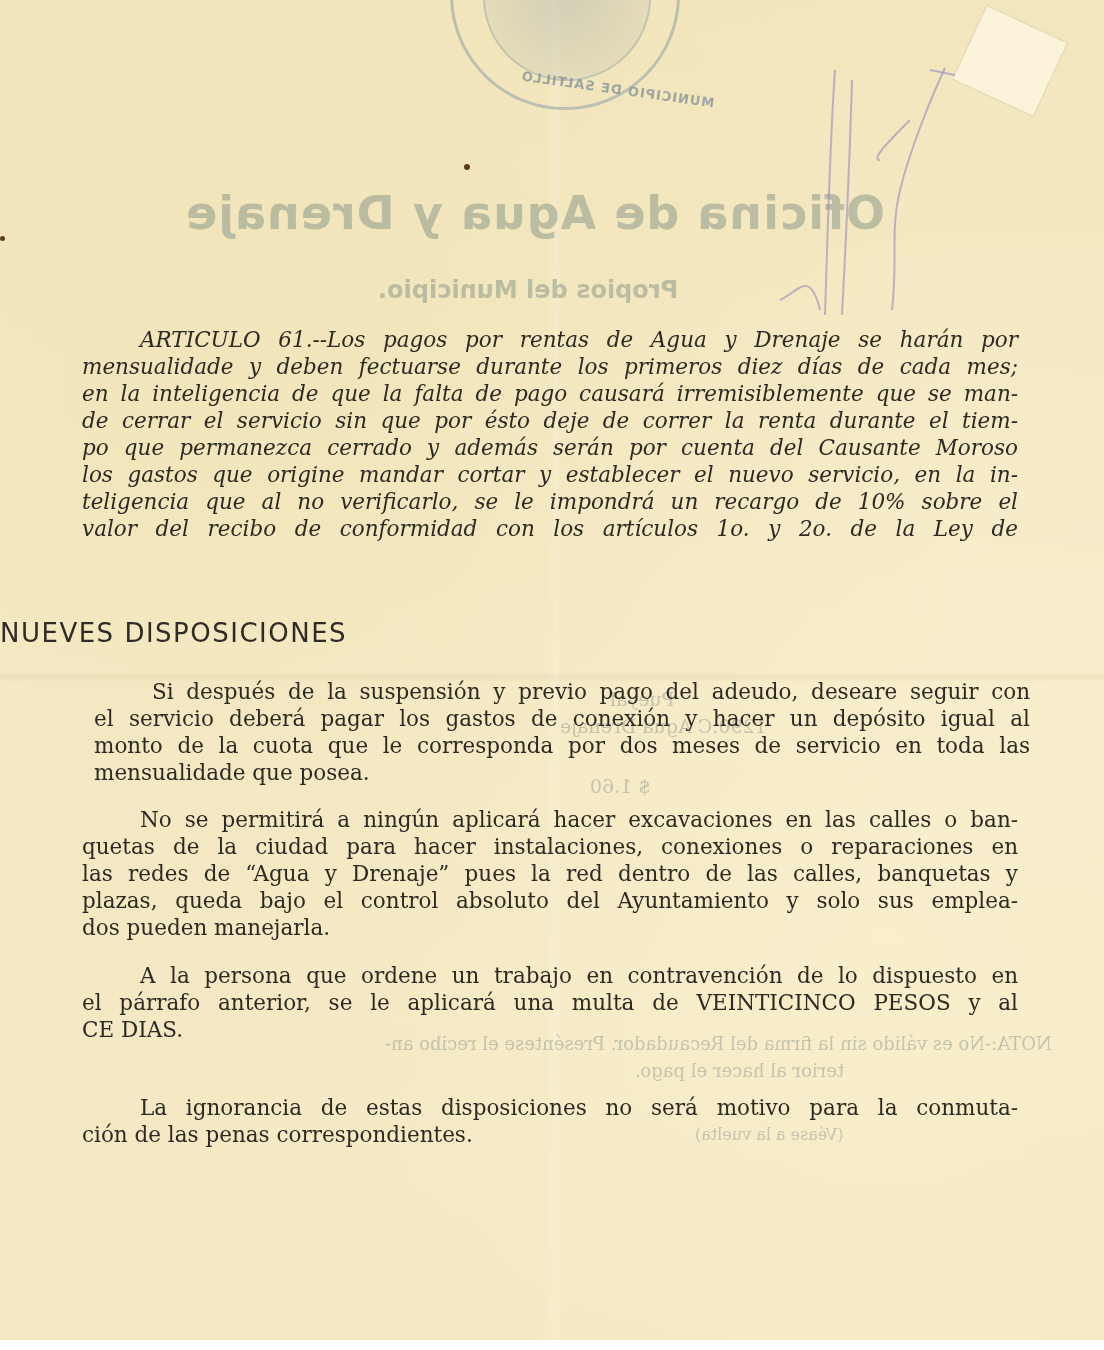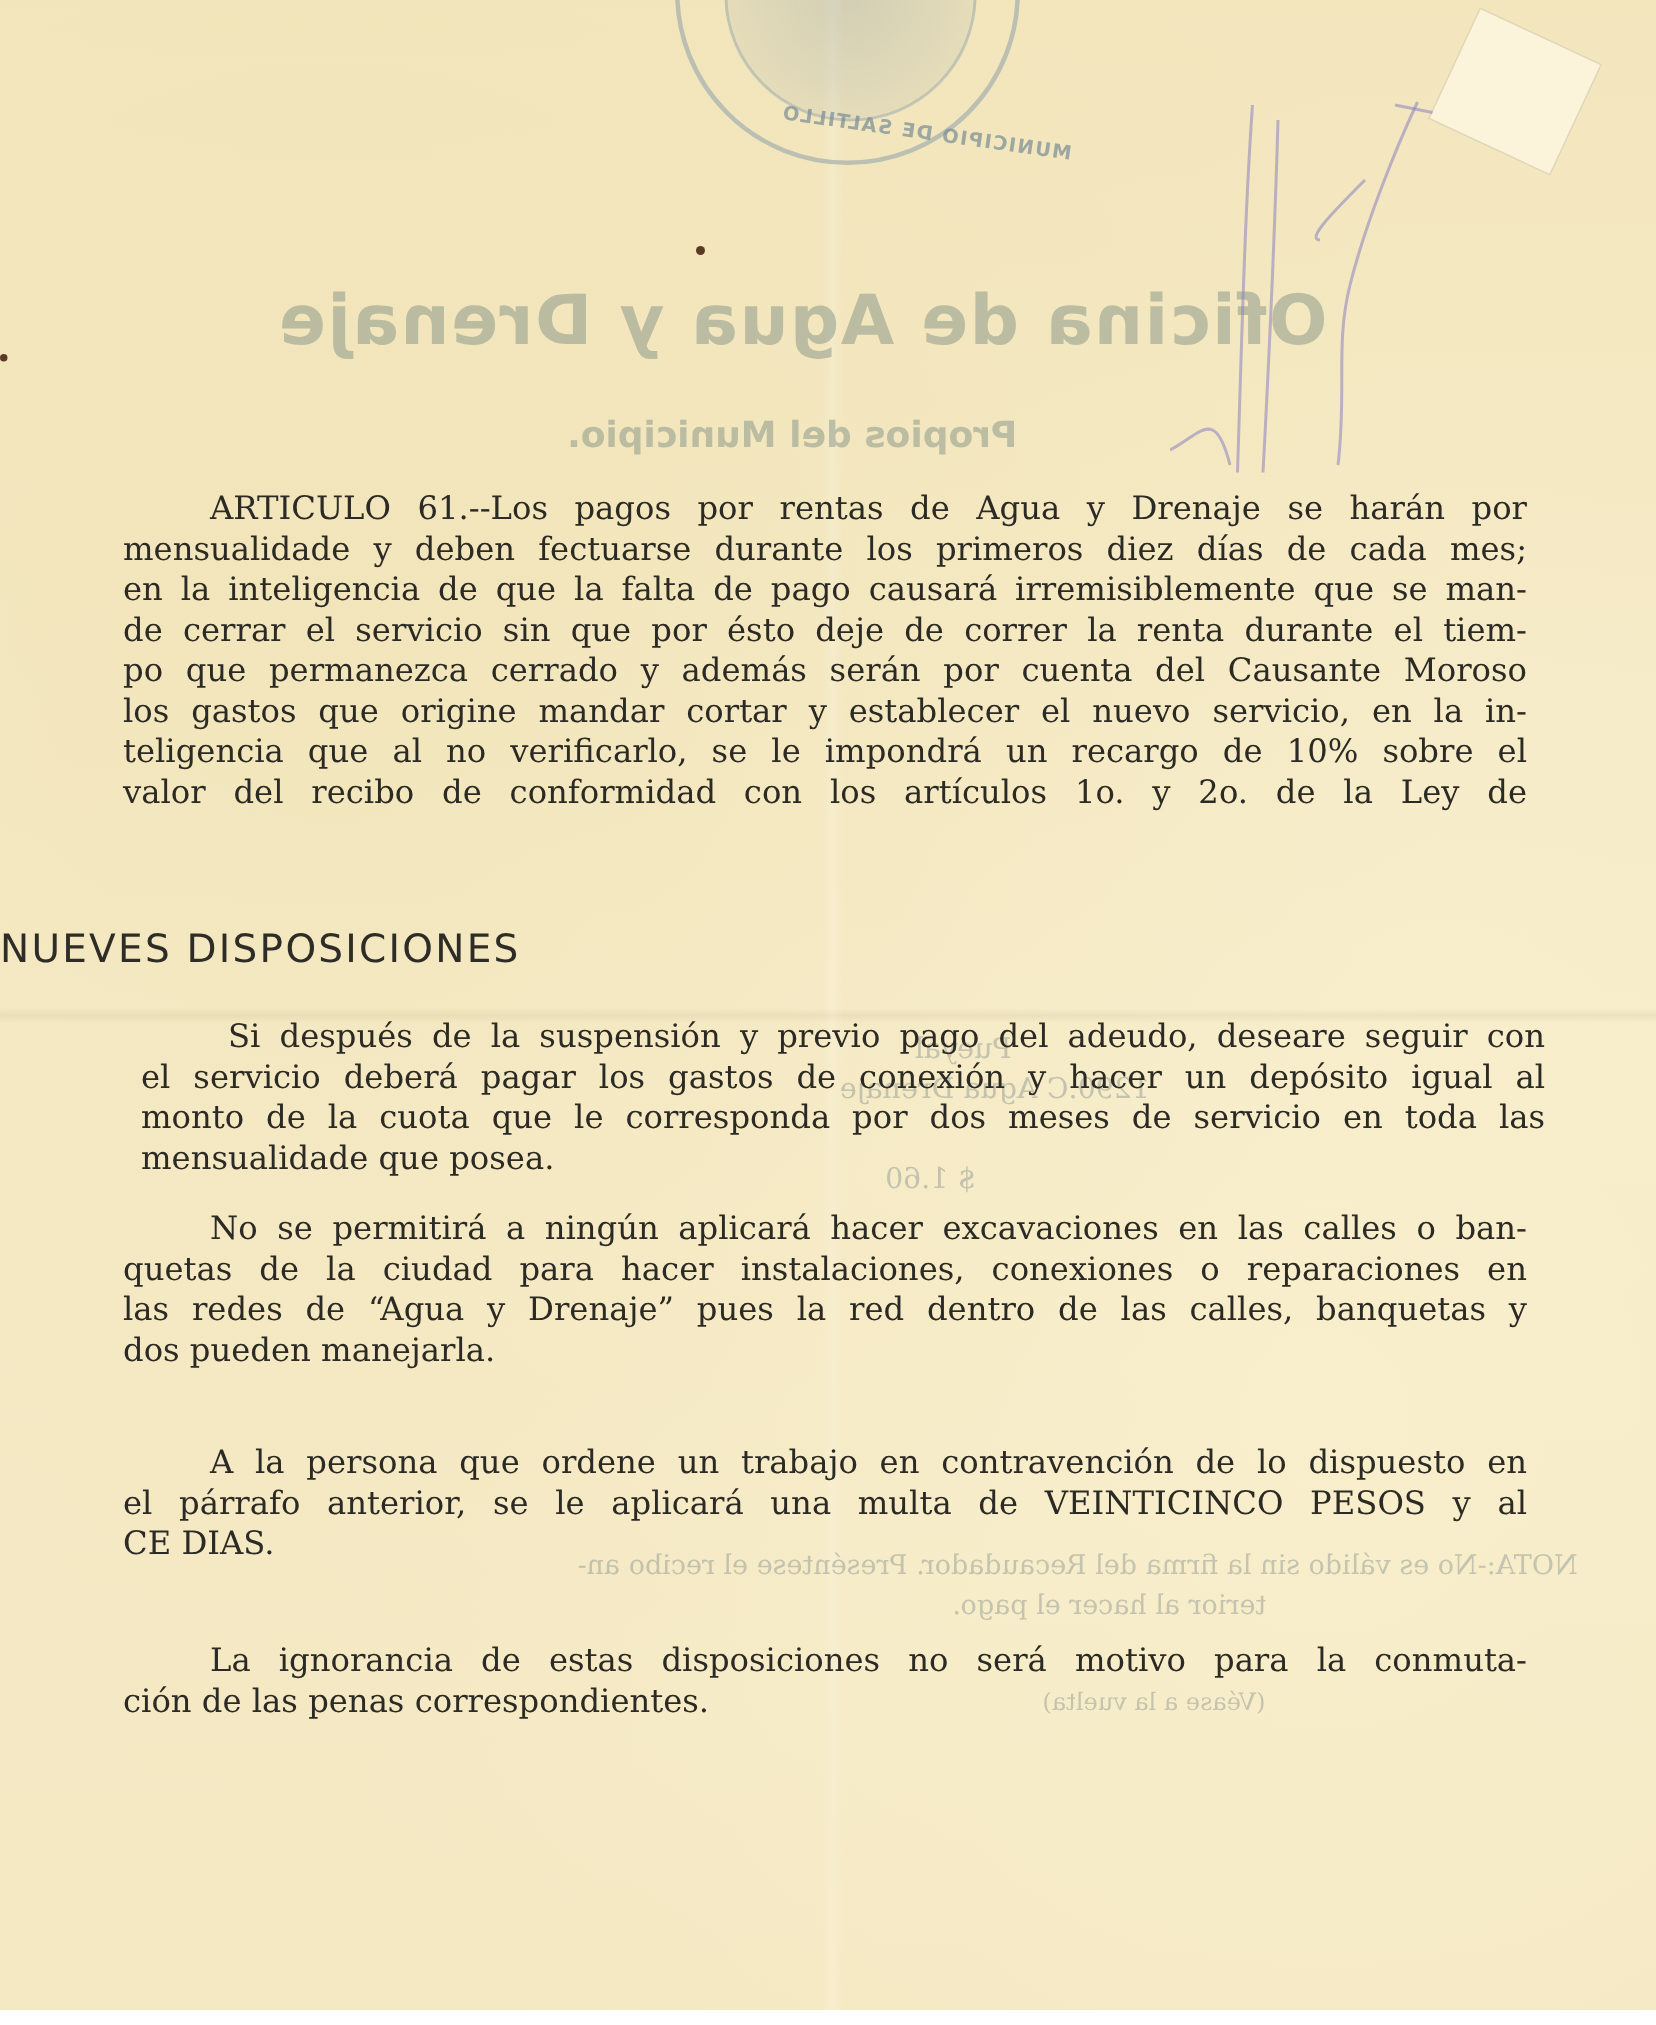--- a/index.html
+++ b/index.html
@@ -80,21 +80,21 @@
     <g fill="none" stroke="#8a82c0" stroke-opacity="0.55" stroke-width="2">
       <path d="M55 10 C 50 80, 48 160, 45 255"></path>
       <path d="M72 20 C 70 90, 66 180, 62 255"></path>
       <path d="M165 8 C 150 40, 130 90, 120 130 C 110 170, 118 200, 112 250"></path>
       <path d="M150 10 L 175 15"></path>
       <path d="M130 60 C 110 80, 90 100, 100 100"></path>
       <path d="M0 240 C 20 230, 30 210, 40 250"></path>
     </g>
   </svg>
 
-  <div class="para" style="top:326px;">
+  <div class="para" style="top:326px;font-style:italic;">
     <span class="line indent">ARTICULO 61.--Los pagos por rentas de Agua y Drenaje se harán por</span>
     <span class="line">mensualidade y deben fectuarse durante los primeros diez días de cada mes;</span>
     <span class="line">en la inteligencia de que la falta de pago causará irremisiblemente que se man-</span>
     <span class="line">de cerrar el servicio sin que por ésto deje de correr la renta durante el tiem-</span>
     <span class="line">po que permanezca cerrado y además serán por cuenta del Causante Moroso</span>
     <span class="line">los gastos que origine mandar cortar y establecer el nuevo servicio, en la in-</span>
     <span class="line">teligencia que al no verificarlo, se le impondrá un recargo de 10% sobre el</span>
     <span class="line">valor del recibo de conformidad con los artículos 1o. y 2o. de la Ley de</span>
   </div>
 
@@ -104,20 +104,21 @@
     <span class="line indent">Si después de la suspensión y previo pago del adeudo, deseare seguir con</span>
     <span class="line">el servicio deberá pagar los gastos de conexión y hacer un depósito igual al</span>
     <span class="line">monto de la cuota que le corresponda por dos meses de servicio en toda las</span>
     <span class="line last">mensualidade que posea.</span>
   </div>
 
   <div class="para" style="top:806px;">
     <span class="line indent">No se permitirá a ningún aplicará hacer excavaciones en las calles o ban-</span>
     <span class="line">quetas de la ciudad para hacer instalaciones, conexiones o reparaciones en</span>
     <span class="line">las redes de “Agua y Drenaje” pues la red dentro de las calles, banquetas y</span>
+    <span class="line">plazas, queda bajo el control absoluto del Ayuntamiento y solo sus emplea-</span>
     <span class="line last">dos pueden manejarla.</span>
   </div>
 
   <div class="para" style="top:962px;">
     <span class="line indent">A la persona que ordene un trabajo en contravención de lo dispuesto en</span>
     <span class="line">el párrafo anterior, se le aplicará una multa de VEINTICINCO PESOS y al</span>
     <span class="line last">CE DIAS.</span>
   </div>
 
   <div class="para" style="top:1094px;">

